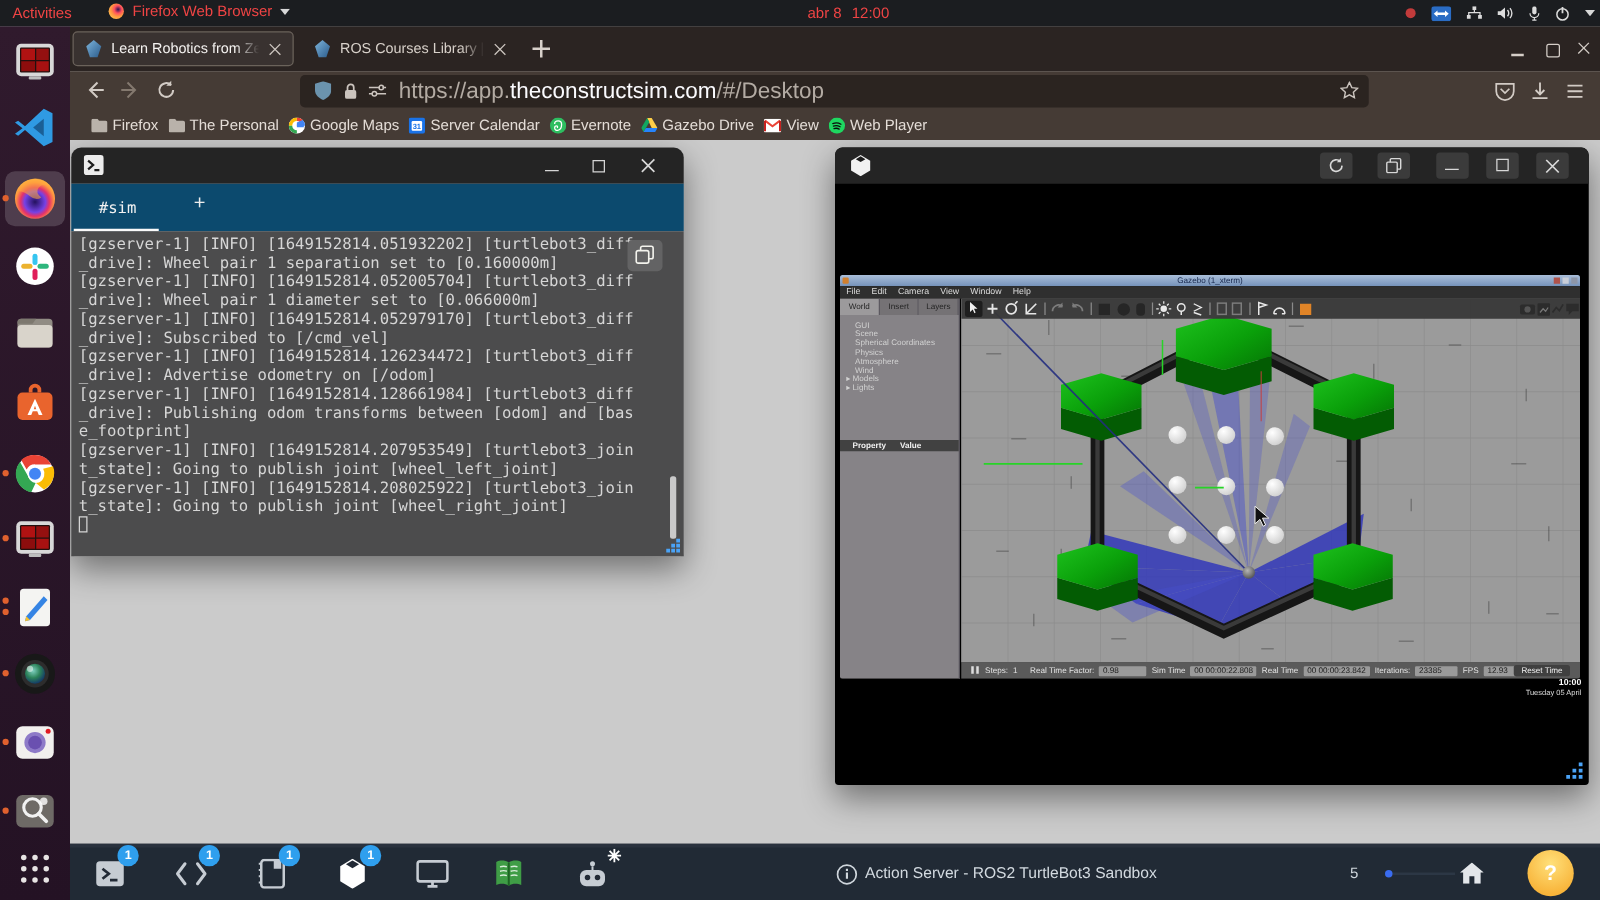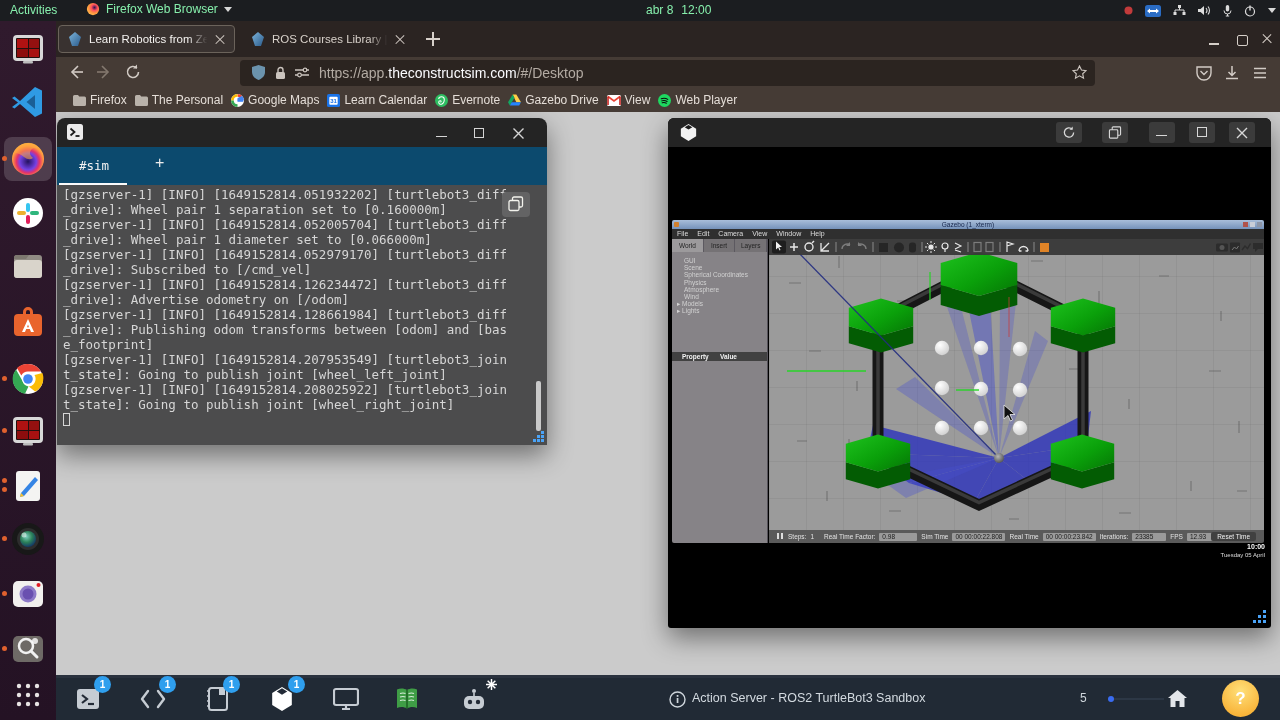--- a/index.html
+++ b/index.html
@@ -1,20 +1,20 @@
 <!DOCTYPE html>
 <html><head>
 <meta charset="utf-8">
 <style>
 *{margin:0;padding:0;box-sizing:border-box}
 html,body{width:1280px;height:720px;overflow:hidden}
 body{font-family:"Liberation Sans",sans-serif;background:#cbcbcb}
 #root{position:relative;width:1280px;height:720px}
 
-#topbar{position:absolute;left:0;top:0;width:1280px;height:21px;background:#1b1d20;color:#86efac;font-size:12px;z-index:50}
+#topbar{position:absolute;left:0;top:0;width:1280px;height:21px;background:#1b1d20;color:#ef4444;font-size:12px;z-index:50}
 #topbar .activities{position:absolute;left:10px;top:3px}
 #ffmenu{position:absolute;left:86px;top:2px;display:flex;align-items:center;gap:6px}
 #clock{position:absolute;left:646px;top:3px;display:flex;gap:8px;font-weight:500}
 #tray{position:absolute;right:4px;top:0;height:21px;display:flex;align-items:center;gap:12px}
 
 #dock{position:absolute;left:0;top:21px;width:56px;height:699px;background:linear-gradient(#301a2d,#241224);z-index:40}
 .ditem{position:absolute;left:9px;width:38px;height:38px}
 .ddot{position:absolute;left:2px;width:5px;height:5px;border-radius:50%;background:#e0612e}
 #ff-hl{position:absolute;left:4px;top:116px;width:48px;height:44px;background:rgba(255,255,255,.16);border-radius:8px}
 
@@ -31,21 +31,21 @@
 #newtab{position:absolute;left:369px;top:10px;width:16px;height:16px}
 #newtab:before{content:"";position:absolute;left:7px;top:1px;width:2px;height:14px;background:#d7d0ca}
 #newtab:after{content:"";position:absolute;left:1px;top:7px;width:14px;height:2px;background:#d7d0ca}
 .winbtn{position:absolute;top:11px;width:14px;height:14px}
 .wmin:before{content:"";position:absolute;left:2px;top:11px;width:10px;height:1.5px;background:#d5cec8}
 .wmax:before{content:"";position:absolute;left:2.5px;top:3px;width:9px;height:9px;border:1.4px solid #d5cec8;border-radius:2px}
 .wclose:before,.wclose:after{content:"";position:absolute;left:1px;top:6px;width:12px;height:1.4px;background:#d5cec8}
 .wclose:before{transform:rotate(45deg)}.wclose:after{transform:rotate(-45deg)}
 #toolbar{position:absolute;left:0;top:36px;width:100%;height:31px;background:#453b35}
 .navic{position:absolute;top:7px;width:16px;height:16px;color:#d2cbc5}
-#urlbar{position:absolute;left:184px;top:2.5px;width:855px;height:26px;background:#2b2420;border-radius:4px;display:flex;align-items:center;font-size:14px}
+#urlbar{position:absolute;left:184px;top:2.5px;width:855px;height:26px;background:#2b2420;border-radius:4px;display:flex;align-items:center;font-size:18px}
 #urlbar .scheme,#urlbar .path{color:#b3aba3}
 #urlbar .domain{color:#fbfbfe}
 #bkbar{position:absolute;left:0;top:67px;width:100%;height:24px;background:#453b35;display:flex;align-items:center;padding-left:17px;gap:8px;font-size:12px;color:#e4ddd7}
 .bk{display:flex;align-items:center;gap:4px}
 
 #page{position:absolute;left:0;top:91px;width:1224px;height:608px;background:#cbcbcb;overflow:hidden}
 
 #term{position:absolute;left:1px;top:6px;width:490px;height:327px;border-radius:8px 8px 3px 3px;box-shadow:0 10px 26px rgba(0,0,0,.45)}
 #term-title{position:absolute;left:0;top:0;width:100%;height:29px;background:#242424;border-radius:8px 8px 0 0}
 #term-tabs{position:absolute;left:0;top:29px;width:100%;height:38px;background:#0c4a6e}
@@ -395,21 +395,21 @@
             <rect x="7" y="6" width="6" height="2.4" fill="#4285f4"></rect>
           </svg>
         <span>Google Maps</span>
       </div>
       <div class="bk">
         <svg width="13" height="13" viewBox="0 0 14 14">
             <rect width="14" height="14" rx="2" fill="#1a73e8"></rect>
             <rect x="2.5" y="3" width="9" height="8.5" rx="1" fill="#fff"></rect>
             <text x="7" y="9.8" font-size="6.5" font-family="Liberation Sans" text-anchor="middle" fill="#1a73e8" font-weight="bold">31</text>
           </svg>
-        <span>Learn Calendar</span>
+        <span>Server Calendar</span>
       </div>
       <div class="bk">
         <svg width="13" height="13" viewBox="0 0 14 14">
             <circle cx="7" cy="7" r="7" fill="#2dbe60"></circle>
             <path d="M4 5.5C4 4 5 3 7 3s3 1.2 3 3c0 2.5-1.5 4.5-3 5-1.2.4-3-.2-3-2 0-1.2.8-1.8 1.6-1.8.6 0 1 .4 1 .9 0 .4-.3.7-.7.7" fill="none" stroke="#fff" stroke-width="1.1"></path>
           </svg>
         <span>Evernote</span>
       </div>
       <div class="bk">
         <svg width="13" height="12" viewBox="0 0 14 12">

